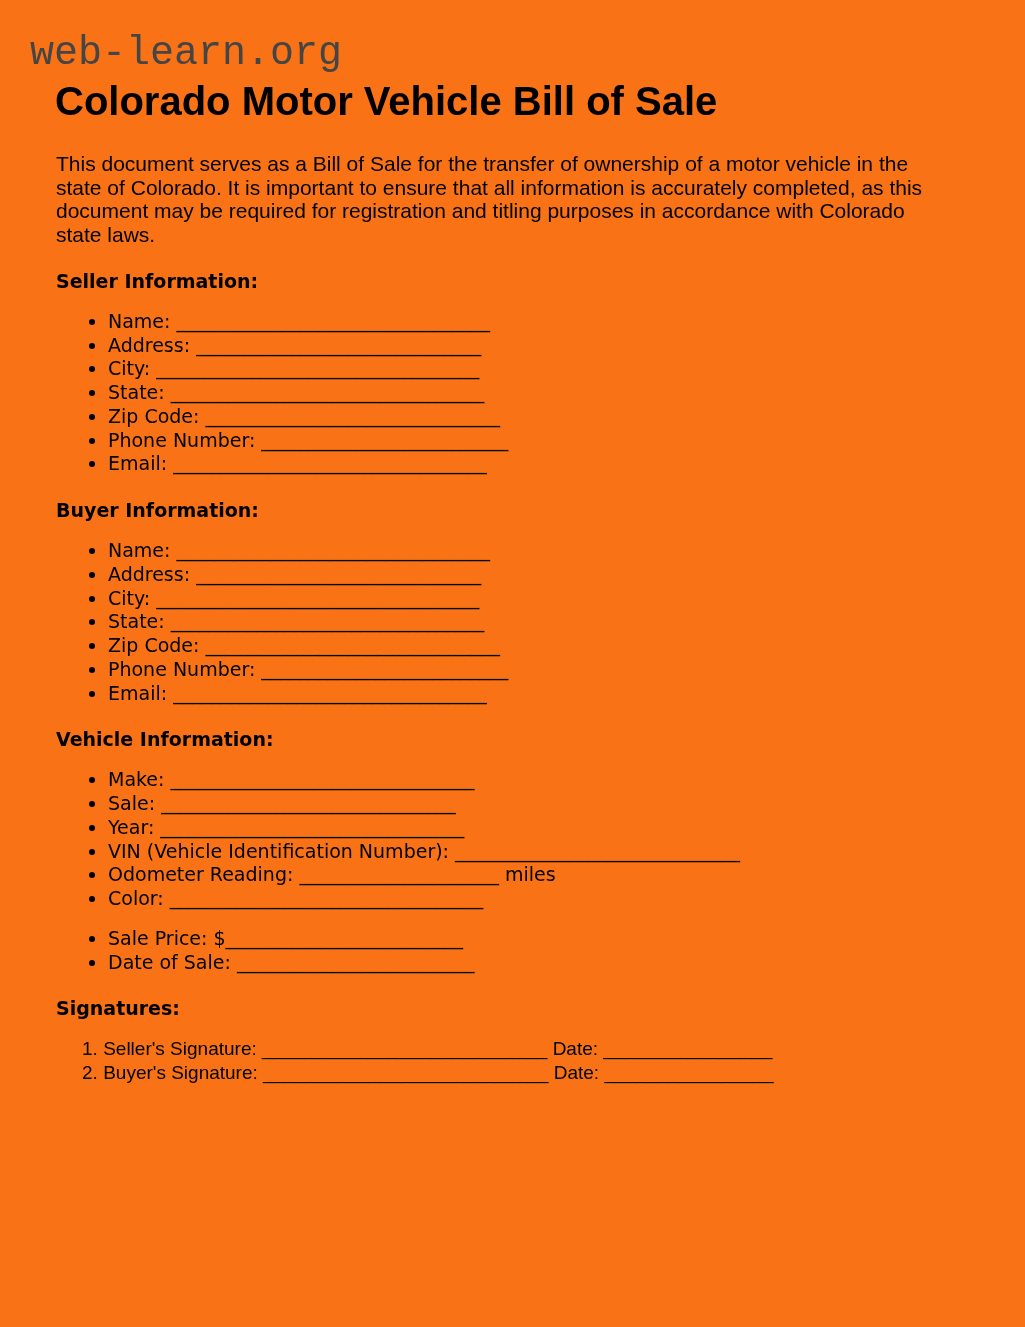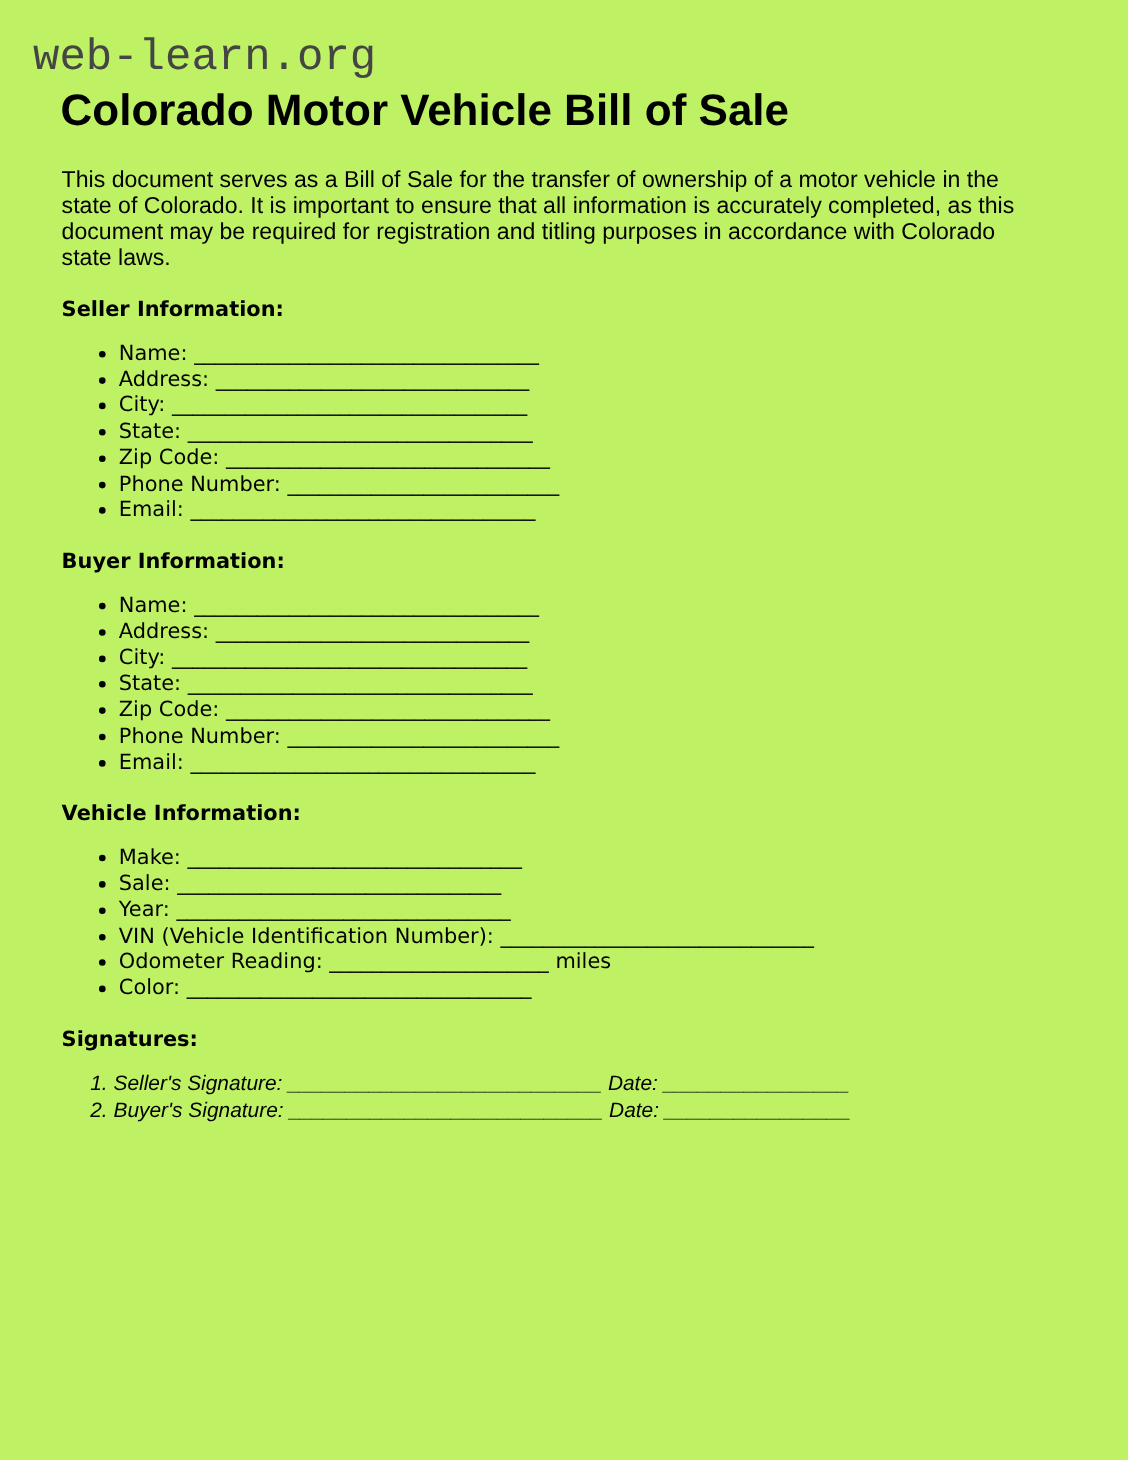--- a/index.html
+++ b/index.html
@@ -1,21 +1,21 @@
 <!DOCTYPE html>
 <html><head>
 <meta charset="utf-8">
 <style>
   * { box-sizing: border-box; }
   html, body { margin: 0; padding: 0; background: #ffffff; }
   .page {
     position: relative;
     width: 1025px;
     height: 1327px;
-    background: #bef264;
+    background: #f97316;
     overflow: hidden;
     color: #000000;
     font-family: "Liberation Sans", sans-serif;
   }
   .logo {
     margin: 34px 0 0 30px;
     font-family: "Liberation Mono", "DejaVu Sans Mono", monospace;
     font-size: 40px;
     line-height: 1;
     color: #454545;
@@ -51,21 +51,20 @@
     line-height: 23.75px;
   }
   ul.fields li { padding: 0; margin: 0; }
   ol.signature-list {
     margin: 16px 0 0 56px;
     padding: 0 12px 0 26px;
     list-style: none;
     font-family: "Liberation Sans", sans-serif;
     font-size: 19px;
     line-height: 23.75px;
-    font-style: italic;
   }
   .blank { white-space: nowrap; letter-spacing: 0; }
 </style>
 </head>
 <body>
 
 <div class="page">
 
   <div class="logo">web-learn.org</div>
 
@@ -159,20 +158,27 @@
       <span>Odometer Reading:</span>
       <span class="blank">_____________________</span>
       <span>miles</span>
     </li>
     <li>
       <span>Color:</span>
       <span class="blank">_________________________________</span>
     </li>
   </ul>
 
+  <ul class="fields">
+    <li><span>Sale Price: $</span><span class="blank">_________________________</span></li>
+    <li>
+      <span>Date of Sale:</span>
+      <span class="blank">_________________________</span>
+    </li>
+  </ul>
 
 
   <h3 class="section-heading">Signatures:</h3>
   <ol class="signature-list">
     <li>
       <span>1.</span>
       <span>Seller's Signature:</span>
       <span class="blank">___________________________</span>
       <span>Date:</span>
       <span class="blank">________________</span>

